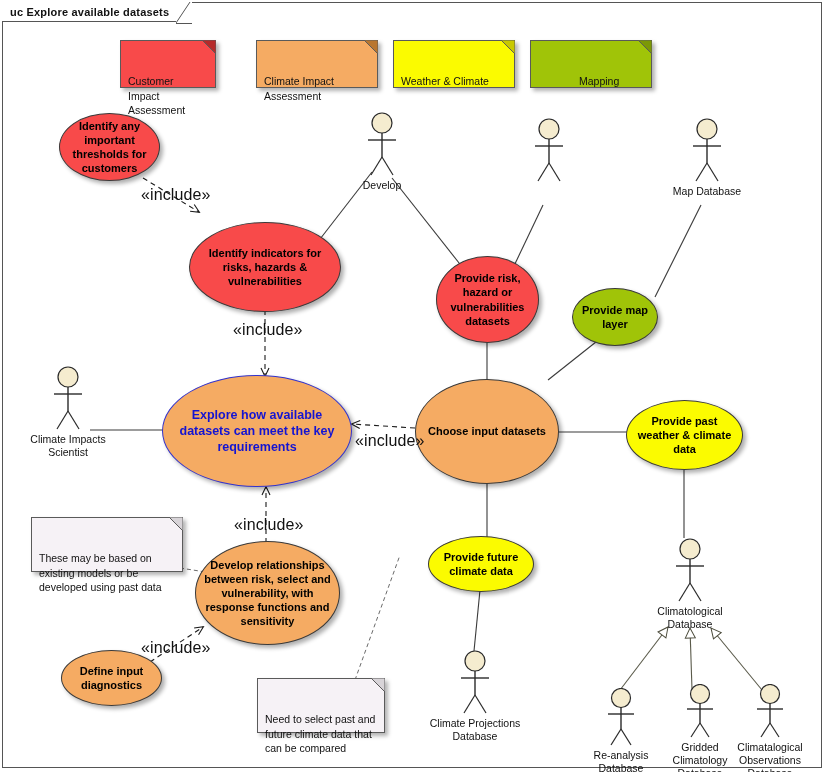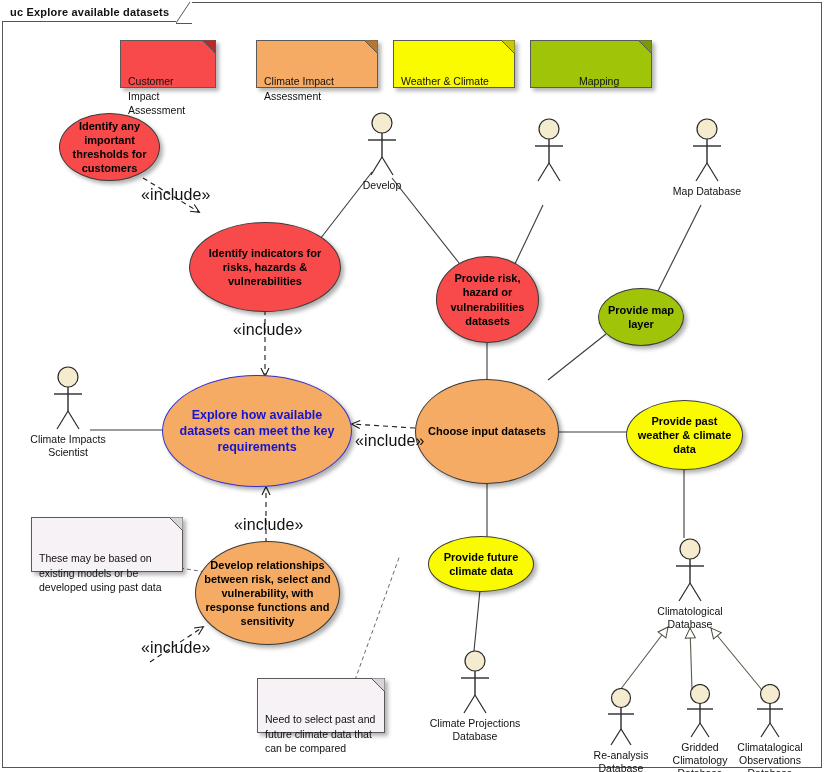--- a/index.html
+++ b/index.html
@@ -218,21 +218,21 @@
 vulnerabilities</span>
   </div>
 
   <div class="uc red" style="left:436px;top:256px;width:103px;height:87px;">
     <span>Provide risk,
 hazard or
 vulnerabilities
 datasets</span>
   </div>
 
-  <div class="uc green" style="left:598px;top:288px;width:86px;height:58px;justify-content:flex-end;">
+  <div class="uc green" style="left:572px;top:288px;width:86px;height:58px;justify-content:flex-end;">
     <span>Provide map
 layer</span>
   </div>
 
   <div class="uc primary" style="left:162px;top:375px;width:190px;height:112px;">
     <span>Explore how available
 datasets can meet the
 key requirements</span>
   </div>
 
@@ -247,20 +247,24 @@
   </div>
 
   <div class="uc orange" style="left:195px;top:541px;width:145px;height:104px;">
     <span>Develop relationships
 between risk, select and
 vulnerability, with
 response functions and
 sensitivity</span>
   </div>
 
+  <div class="uc orange" style="left:61px;top:650px;width:101px;height:56px;">
+    <span>Define input
+diagnostics</span>
+  </div>
 
   <div class="uc yellow" style="left:428px;top:536px;width:106px;height:56px;align-items:center;">
     <span>Provide future
 climate data</span>
   </div>
 
   <div class="actor" style="left:339px;top:112px;">
     <svg width="44" height="66" viewBox="0 0 44 66">
       <circle cx="22" cy="11" r="10" fill="#f5eccf" stroke="#2a2a2a" stroke-width="1.2"></circle>
       <line x1="22" y1="21" x2="22" y2="45" stroke="#2a2a2a" stroke-width="1.4"></line>

